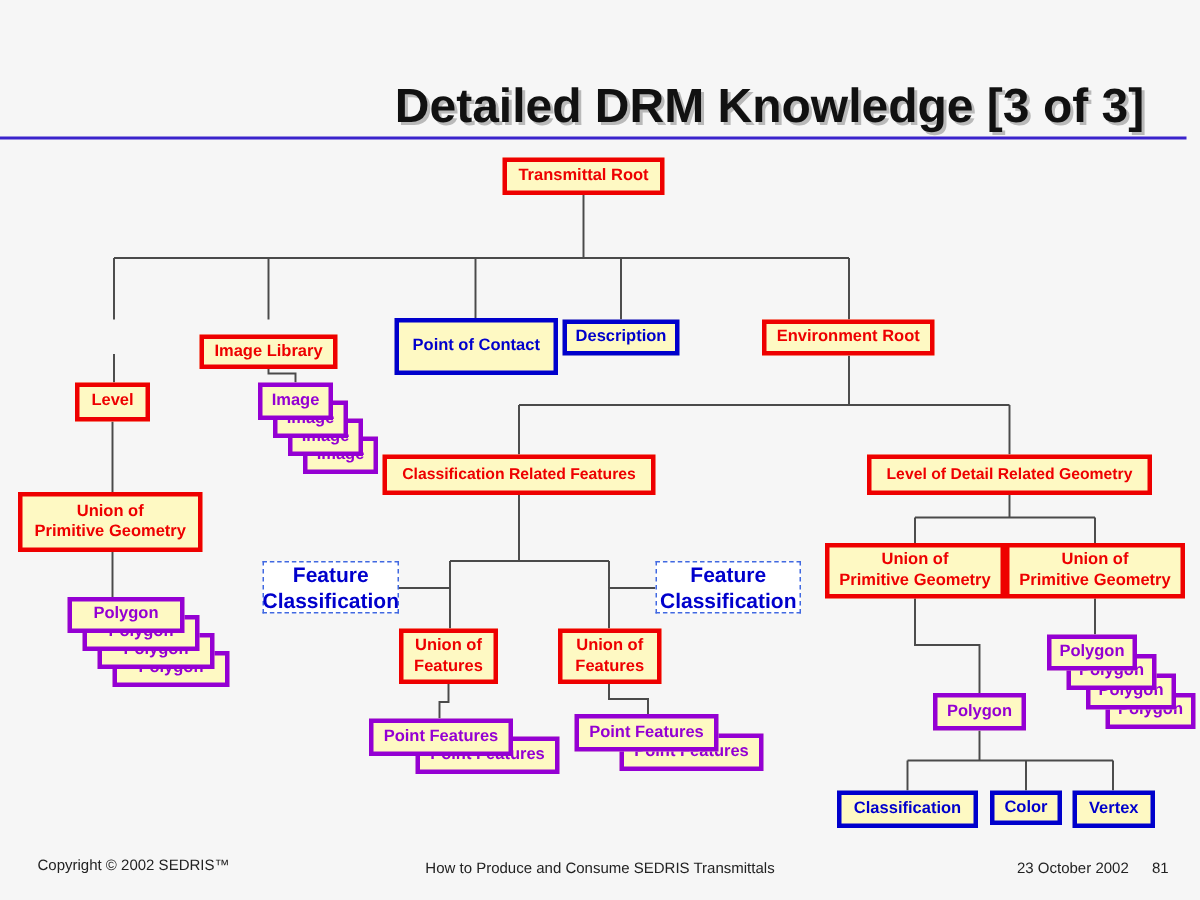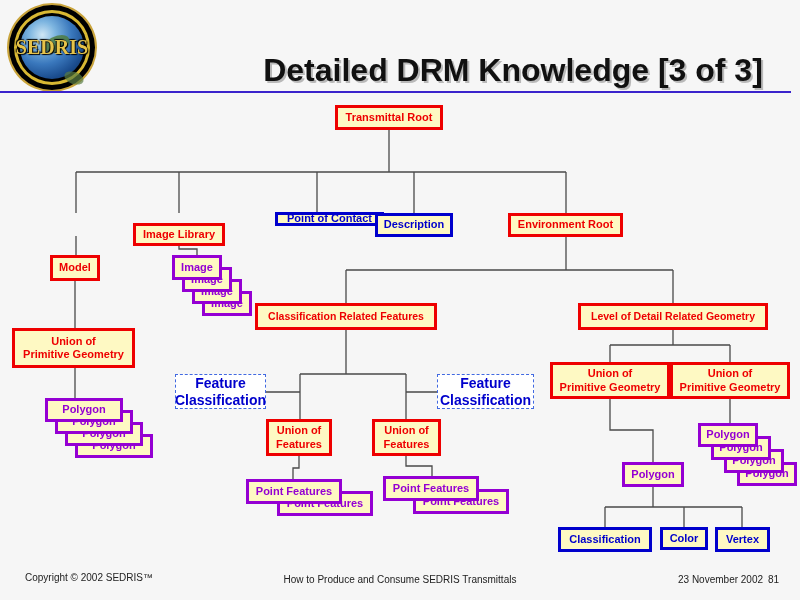--- a/index.html
+++ b/index.html
@@ -99,28 +99,20 @@
   .f-left   { position:absolute; left:25px;  top:0; }
   .f-center { position:absolute; left:200px; top:2px; width:400px; text-align:center; }
   .f-date   { position:absolute; left:678px; top:2px; }
   .f-page   { position:absolute; left:768px; top:2px; }
 </style>
 </head>
 <body>
 
 <div id="canvas">
 
-  <div class="logo">
-    <div class="ring"></div>
-    <div class="globe">
-      <div class="land"></div>
-      <div class="land2"></div>
-    </div>
-    <div class="logo-text">SEDRIS</div>
-  </div>
   <div class="slide-title">Detailed DRM Knowledge [3 of 3]</div>
   <div class="title-rule"></div>
 
 
   <svg class="wires" width="800" height="600">
     <path fill="none" stroke="#4a4a4a" stroke-width="1.3" d="
       M389 130 L389 172
       M76 172 L566 172
       M76 172 L76 213  M179 172 L179 213  M317 172 L317 213  M414 172 L414 213  M566 172 L566 213
       M76 236 L76 255
@@ -142,25 +134,25 @@
       M610 398 L610 430 L653 430 L653 462
       M730 398 L730 423
       M653 487 L653 507
       M605 507 L742 507
       M605 507 L605 527  M684 507 L684 527  M742 507 L742 527"></path>
   </svg>
 
   <div class="box red" style="left:335px;top:105px;width:108px;height:25px;">Transmittal Root</div>
 
   <div class="box red" style="left:133px;top:223px;width:92px;height:23px;">Image Library</div>
-  <div class="box blue" style="left:275px;top:212px;width:109px;height:14px;">Point of Contact</div>
+  <div class="box blue" style="left:263px;top:212px;width:109px;height:38px;">Point of Contact</div>
   <div class="box blue" style="left:375px;top:213px;width:78px;height:24px;">Description</div>
   <div class="box red" style="left:508px;top:213px;width:115px;height:24px;">Environment Root</div>
 
-  <div class="box red" style="left:50px;top:255px;width:50px;height:26px;">Model</div>
+  <div class="box red" style="left:50px;top:255px;width:50px;height:26px;">Level</div>
   <div class="box red ml" style="left:12px;top:328px;width:123px;height:40px;">Union of
 Primitive Geometry</div>
 
   <div class="box purple" style="left:202px;top:291px;width:50px;height:25px;">Image</div>
   <div class="box purple" style="left:192px;top:279px;width:50px;height:25px;">Image</div>
   <div class="box purple" style="left:182px;top:267px;width:50px;height:25px;">Image</div>
   <div class="box purple" style="left:172px;top:255px;width:50px;height:25px;">Image</div>
 
   <div class="box purple" style="left:75px;top:434px;width:78px;height:24px;">Polygon</div>
   <div class="box purple" style="left:65px;top:422px;width:78px;height:24px;">Polygon</div>
@@ -194,17 +186,17 @@
   <div class="box purple" style="left:711px;top:436px;width:60px;height:24px;">Polygon</div>
   <div class="box purple" style="left:698px;top:423px;width:60px;height:24px;">Polygon</div>
 
   <div class="box blue" style="left:558px;top:527px;width:94px;height:25px;">Classification</div>
   <div class="box blue" style="left:660px;top:527px;width:48px;height:23px;">Color</div>
   <div class="box blue" style="left:715px;top:527px;width:55px;height:25px;">Vertex</div>
 
   <div class="footer">
     <div class="f-left">Copyright © 2002 SEDRIS™</div>
     <div class="f-center">How to Produce and Consume SEDRIS Transmittals</div>
-    <div class="f-date">23 November 2002</div>
+    <div class="f-date">23 October 2002</div>
     <div class="f-page">81</div>
   </div>
 
 </div>
 
 </body></html>

